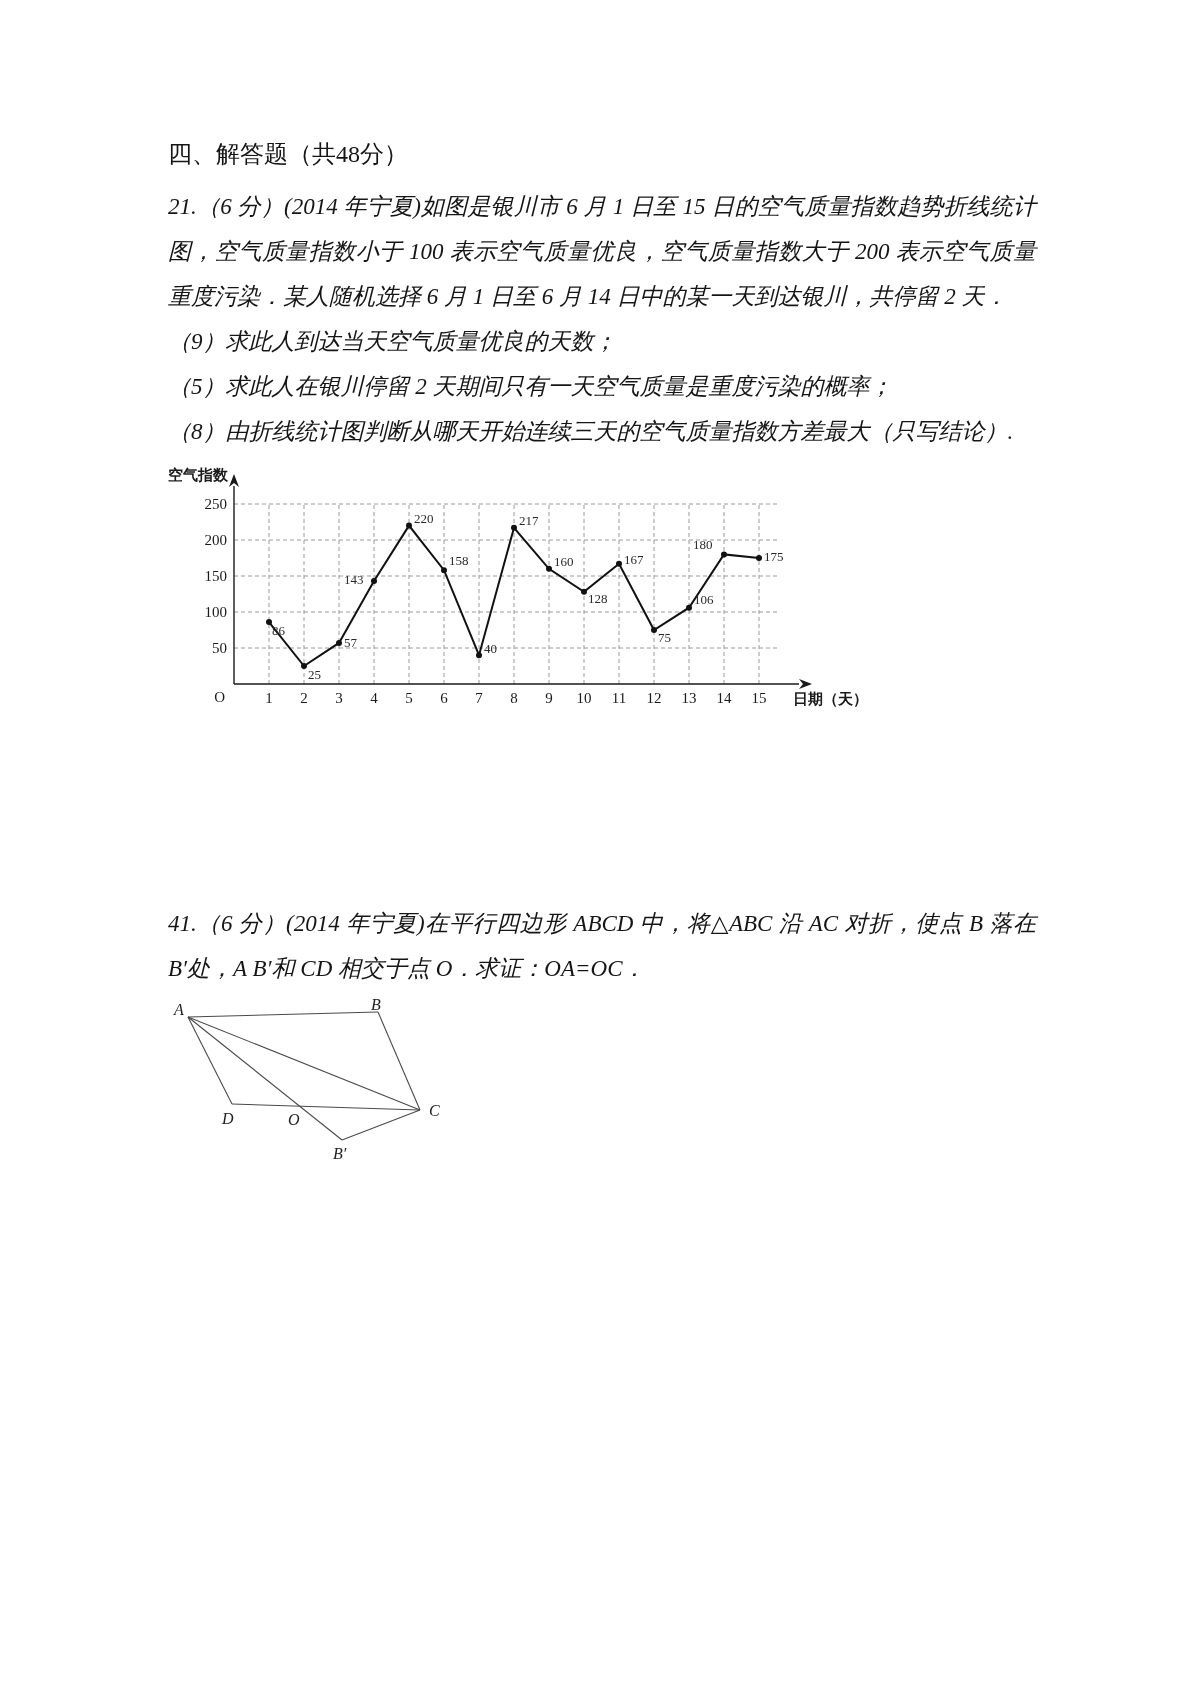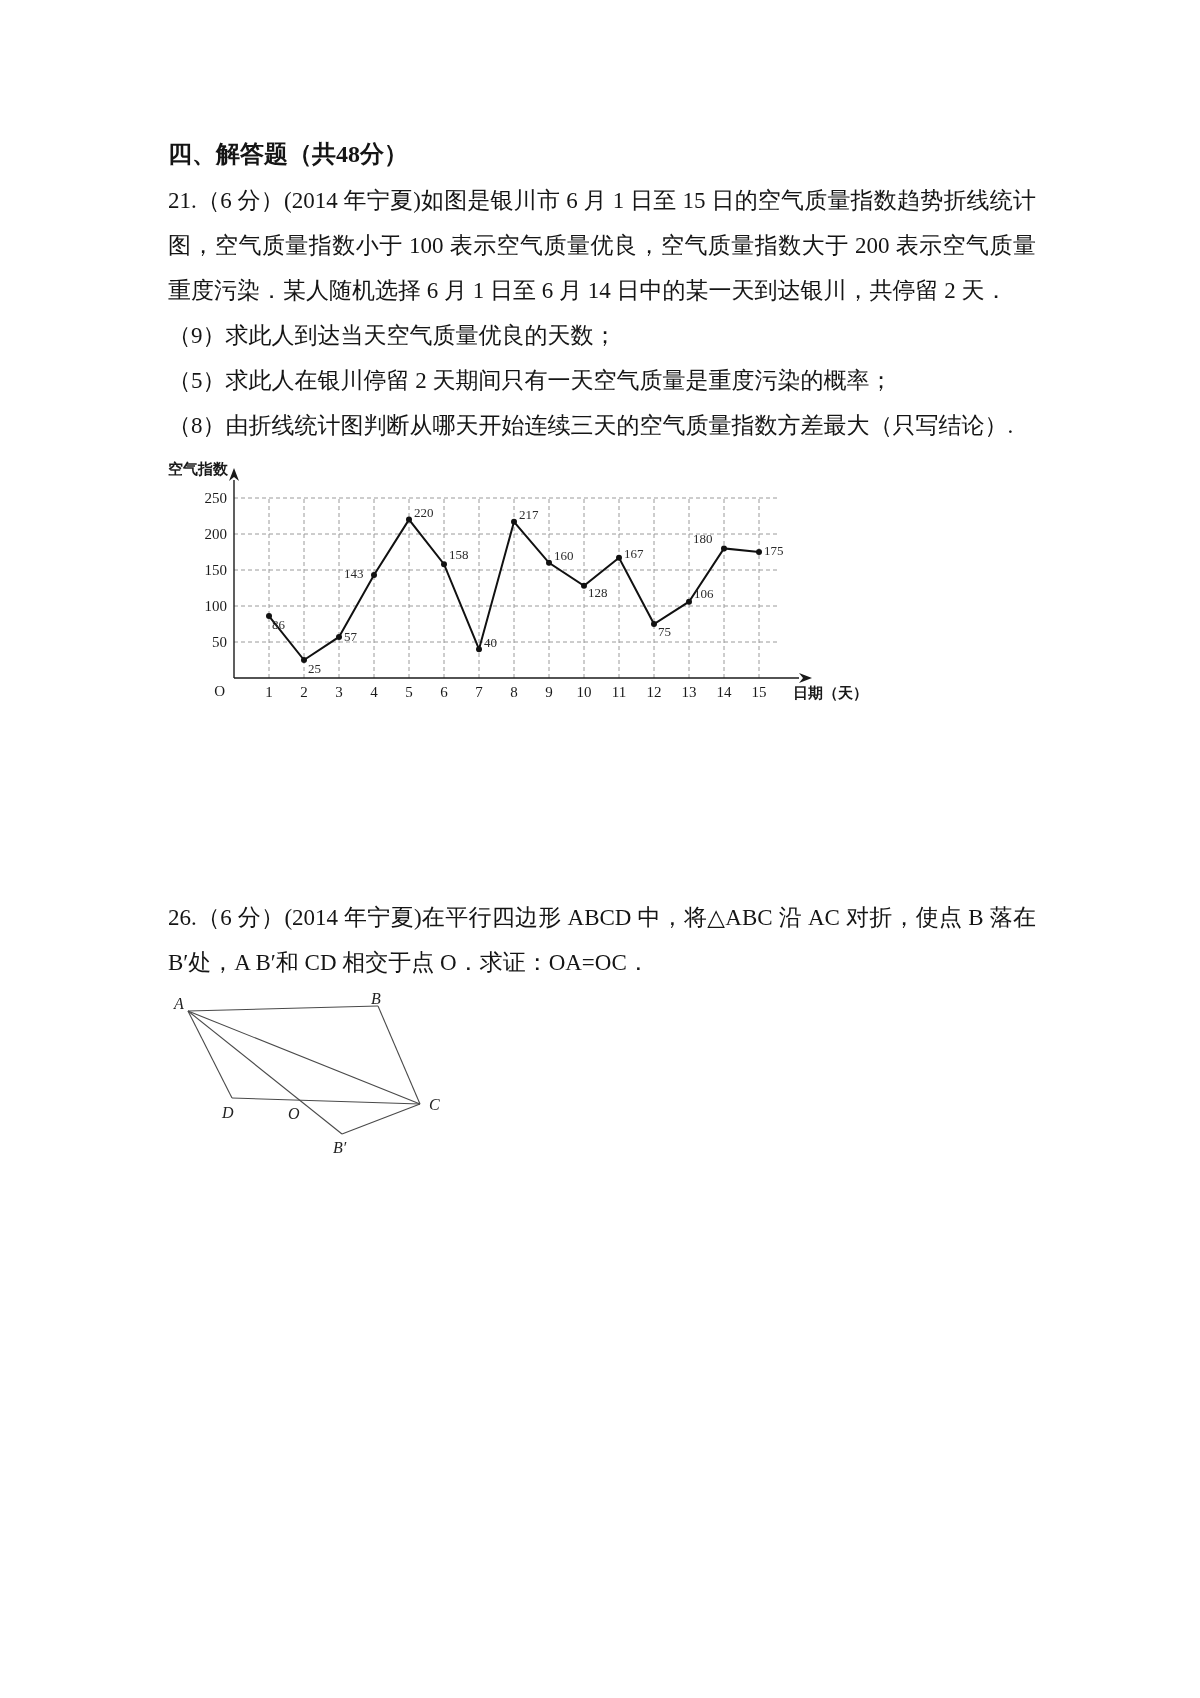--- a/index.html
+++ b/index.html
@@ -2,22 +2,22 @@
 <html><head>
 <meta charset="utf-8">
 <style>
   html,body{margin:0;padding:0;}
   body{
     width:1200px;height:1698px;background:#ffffff;position:relative;
     font-family:"Liberation Serif","DejaVu Serif",serif;color:#151515;
     overflow:hidden;
   }
   .page{position:absolute;left:168px;top:138px;width:868px;}
-  .section-title{font-size:24px;font-weight:bold;margin:0 0 8px 0;line-height:32px;}
-  .para{font-size:23px;line-height:45px;margin:0;text-align:justify;}
+  .section-title{font-size:24px;font-weight:normal;margin:0 0 14px 0;line-height:32px;}
+  .para{font-size:23px;line-height:45px;margin:0;text-align:justify;font-style:italic;}
   .chart-wrap{margin-top:10px;}
   .q22-block{margin-top:185px;}
   .fig-wrap{margin-top:8px;margin-left:0px;}
   svg{display:block;}
   svg text{font-family:"Liberation Serif","DejaVu Serif",serif;}
 </style>
 </head>
 <body>
 
 <div class="page">
@@ -118,21 +118,21 @@
             <text x="490" y="178">75</text>
             <text x="526" y="139.68">106</text>
             <text x="525" y="85.4">180</text>
             <text x="596" y="97">175</text>
           </g>
         </svg>
     </div>
   </div>
 
   <div class="q22-block">
-    <p class="para">26.（6 分）(2014 年宁夏)在平行四边形 ABCD 中，将△ABC 沿 AC 对折，使点 B 落在 B′处，A B′和 CD 相交于点 O．求证：OA=OC．</p>
+    <p class="para">41.（6 分）(2014 年宁夏)在平行四边形 ABCD 中，将△ABC 沿 AC 对折，使点 B 落在 B′处，A B′和 CD 相交于点 O．求证：OA=OC．</p>
     <div class="fig-wrap">
       <svg id="geo-fig" width="300" height="170" viewBox="0 0 300 170">
           <g stroke="#4a4a4a" stroke-width="1.1" fill="none">
             <line x1="20" y1="18" x2="210" y2="13"></line>
             <line x1="210" y1="13" x2="252" y2="111"></line>
             <line x1="252" y1="111" x2="64" y2="105"></line>
             <line x1="64" y1="105" x2="20" y2="18"></line>
             <line x1="20" y1="18" x2="252" y2="111"></line>
             <line x1="20" y1="18" x2="174" y2="141"></line>
             <line x1="252" y1="111" x2="174" y2="141"></line>

